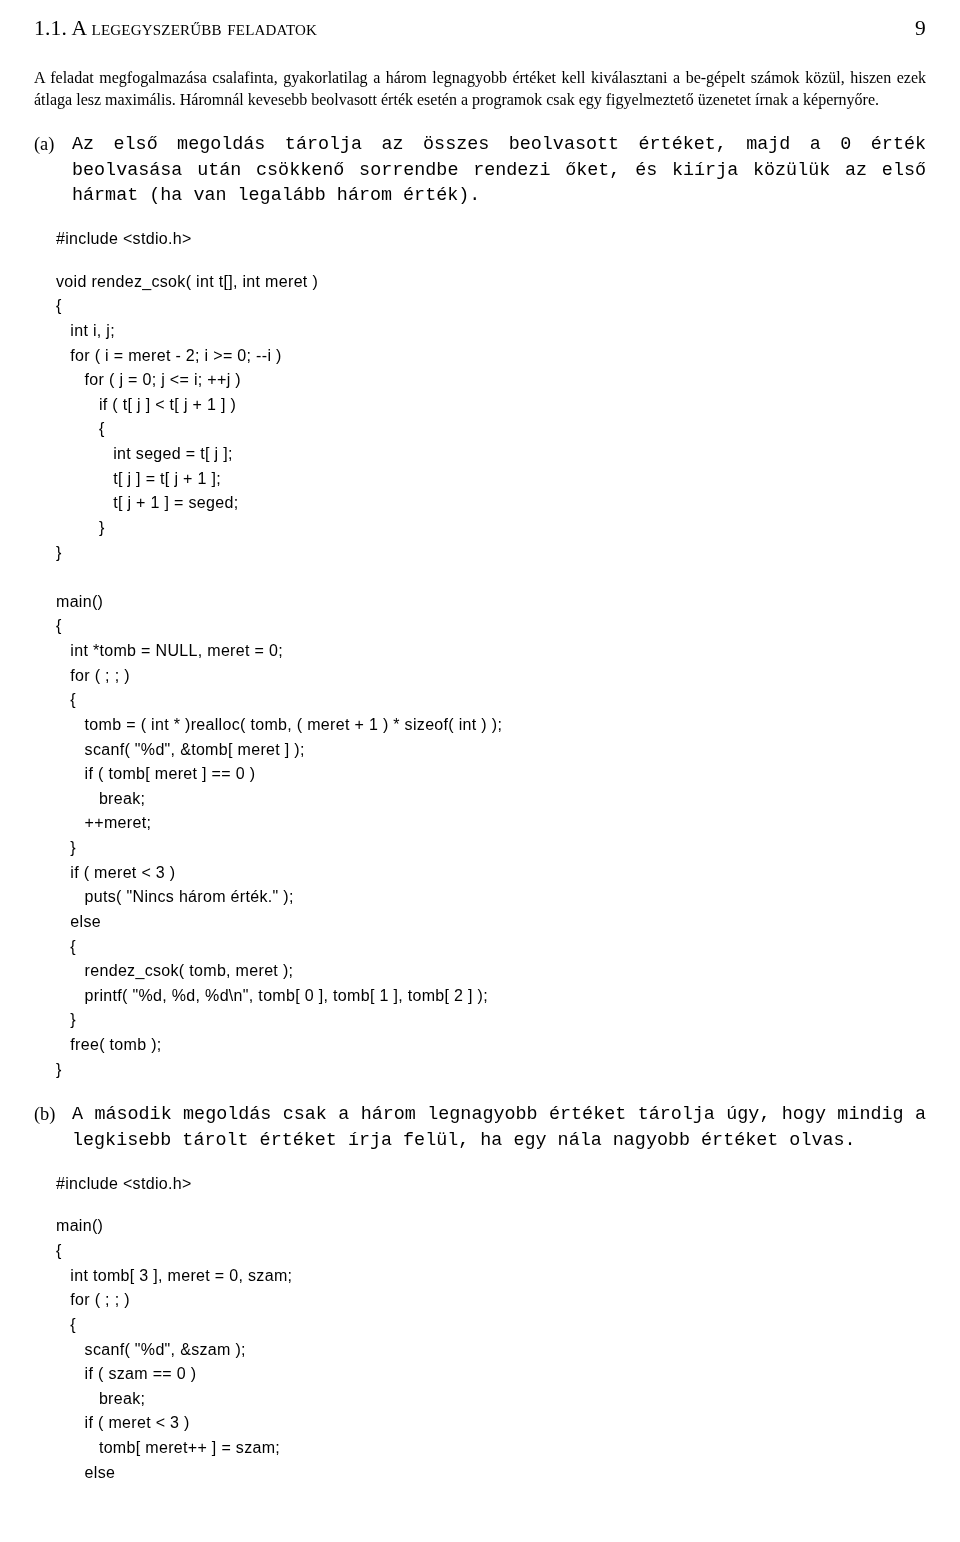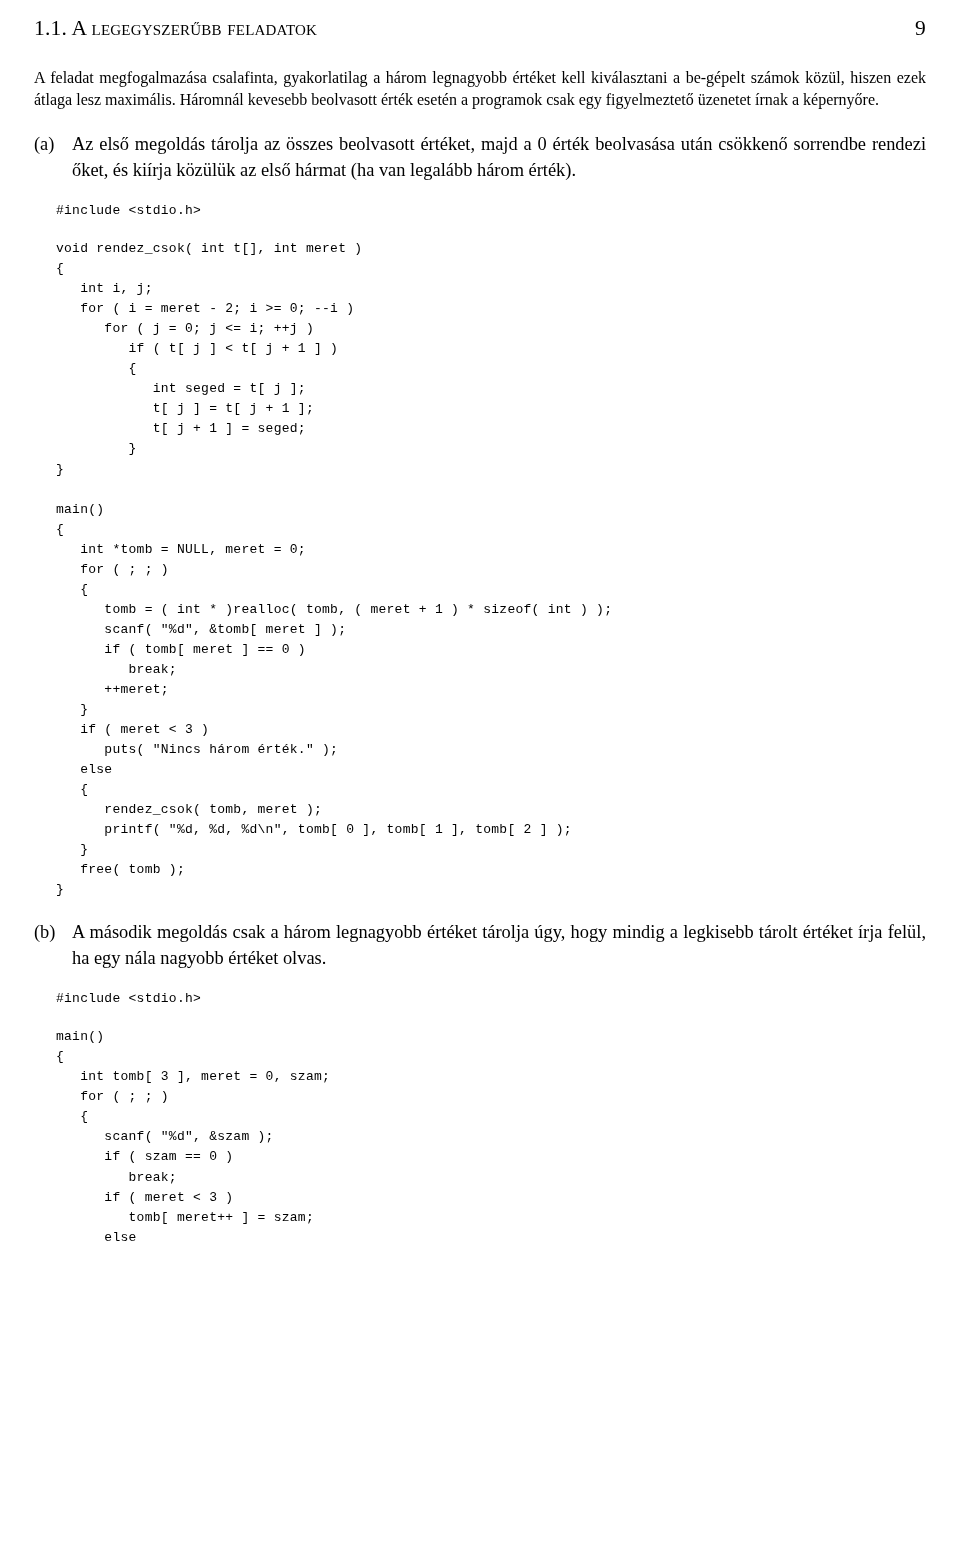--- a/index.html
+++ b/index.html
@@ -61,25 +61,26 @@
     width: 38px;
     flex: 0 0 38px;
     font-size: 18.4px;
     line-height: 1.40;
   }
   .item .item-body {
     flex: 1 1 auto;
     font-size: 18.4px;
     line-height: 1.40;
     text-align: justify;
+    font-family: Liberation Mono, monospace;
   }
   
   pre.code {
-    font-family: Liberation Mono, monospace;
-    font-size: 13px;
+    font-family: Liberation Sans, sans-serif;
+    font-size: 16px;
     line-height: 1.54;
     margin: 0 0 0 0;
     padding: 0;
     white-space: pre;
     letter-spacing: 0.02em;
   }
   .code-block {
     margin: 18px 0 18px 22px;
   }
 </style>

